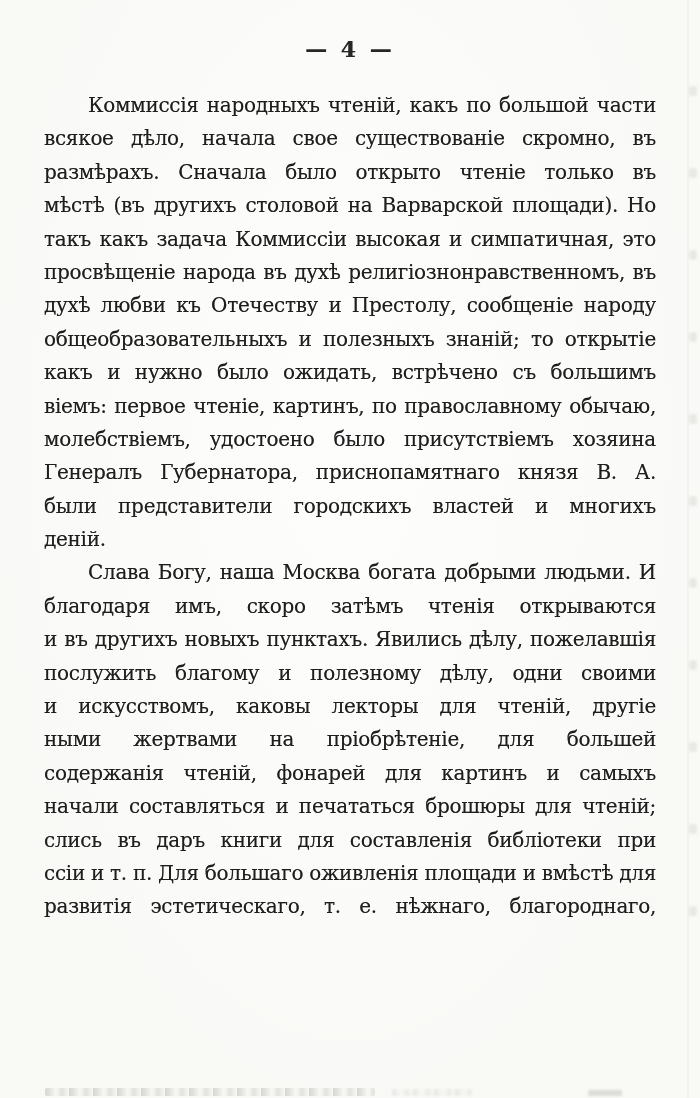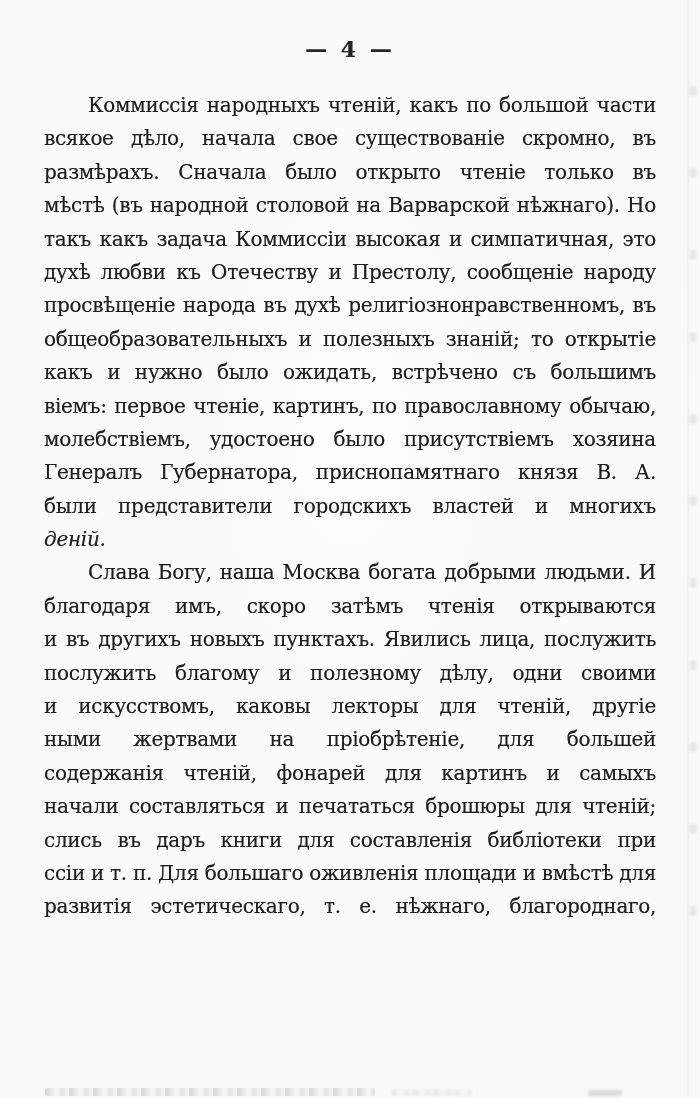--- a/index.html
+++ b/index.html
@@ -48,21 +48,20 @@
     line-height: 33.4px;
     text-align: justify;
     text-align-last: justify;
     overflow: hidden;
   }
   .line.indent {
     text-indent: 44px;
   }
   .line.end {
     text-align-last: left;
-    font-style: italic;
   }
   
   .cutoff-line {
     position: absolute;
     top: 1088px;
     left: 45px;
     width: 330px;
     height: 8px;
     background: repeating-linear-gradient(
       to right,
@@ -122,34 +121,34 @@
 <body>
 
 <div class="page">
 
   <div class="page-number">— 4 —</div>
 
   <div class="text-block" id="text-block">
       <div class="line indent">Коммиссія народныхъ чтеній, какъ по большой части и</div>
       <div class="line">всякое дѣло, начала свое существованіе скромно, въ тѣсныхъ</div>
       <div class="line">размѣрахъ. Сначала было открыто чтеніе только въ одномъ</div>
-      <div class="line">мѣстѣ (въ народной столовой на Варварской нѣжнаго). Но</div>
+      <div class="line">мѣстѣ (въ другихъ столовой на Варварской площади). Но</div>
       <div class="line">такъ какъ задача Коммиссіи высокая и симпатичная, это—</div>
+      <div class="line">просвѣщеніе народа въ духѣ религіознонравственномъ, въ</div>
       <div class="line">духѣ любви къ Отечеству и Престолу, сообщеніе народу</div>
-      <div class="line">просвѣщеніе народа въ духѣ религіознонравственномъ, въ</div>
       <div class="line">общеобразовательныхъ и полезныхъ знаній; то открытіе ея,</div>
       <div class="line">какъ и нужно было ожидать, встрѣчено съ большимъ сочувст-</div>
       <div class="line">віемъ: первое чтеніе, картинъ, по православному обычаю,</div>
       <div class="line">молебствіемъ, удостоено было присутствіемъ хозяина Москвы-</div>
       <div class="line">Генералъ Губернатора, приснопамятнаго князя В. А. Долгору-</div>
       <div class="line">были представители городскихъ властей и многихъ учреж-</div>
       <div class="line end">деній.</div>
       <div class="line indent">Слава Богу, наша Москва богата добрыми людьми. И вотъ,</div>
       <div class="line">благодаря имъ, скоро затѣмъ чтенія открываются Коммиссіей</div>
-      <div class="line">и въ другихъ новыхъ пунктахъ. Явились лица, послужить</div>
+      <div class="line">и въ другихъ новыхъ пунктахъ. Явились дѣлу, пожелавшія</div>
       <div class="line">послужить благому и полезному дѣлу, одни своими дарованіями</div>
       <div class="line">и искусствомъ, каковы лекторы для чтеній, другіе матеріаль-</div>
       <div class="line">ными жертвами на пріобрѣтеніе, для большей наглядности</div>
       <div class="line">содержанія чтеній, фонарей для картинъ и самыхъ картинъ;</div>
       <div class="line">начали составляться и печататься брошюры для чтеній; не-</div>
       <div class="line">слись въ даръ книги для составленія библіотеки при Комми-</div>
       <div class="line">ссіи и т. п. Для большаго оживленія площади и вмѣстѣ для</div>
       <div class="line">развитія эстетическаго, т. е. нѣжнаго, благороднаго, чувства</div>
     </div>
 

